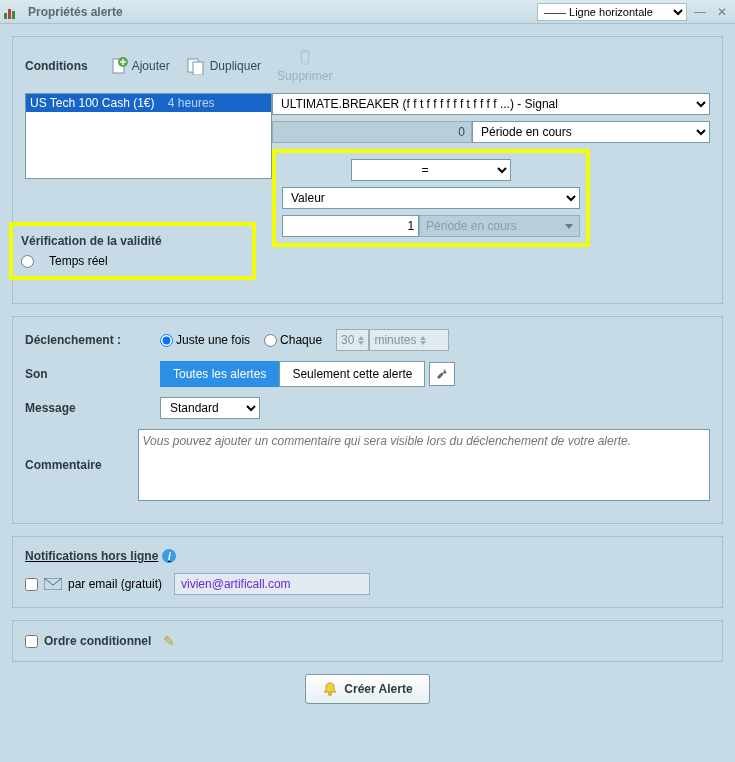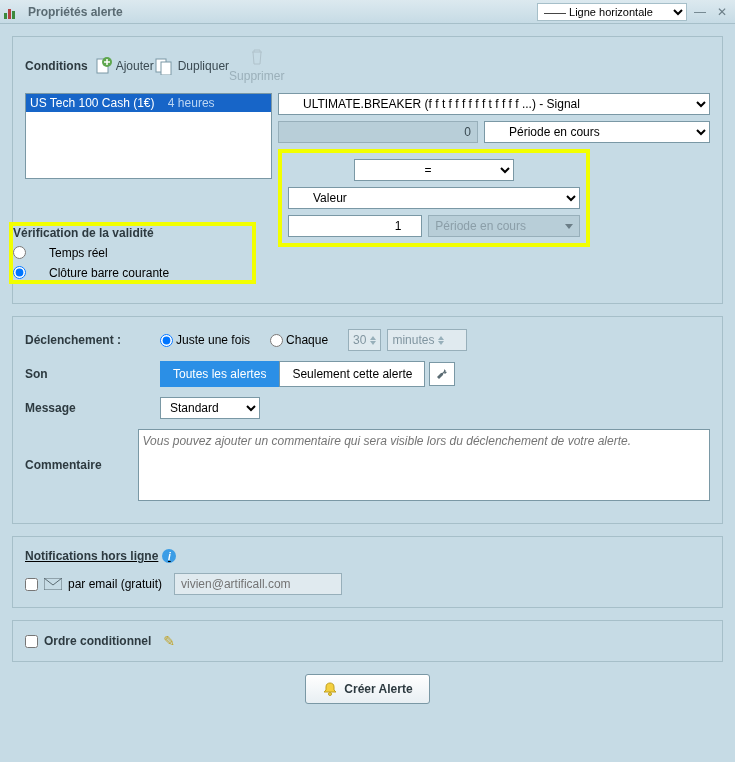--- a/index.html
+++ b/index.html
@@ -6,55 +6,55 @@
 body { background: #c6dbe5; width: 735px; height: 762px; overflow: hidden; }
 .titlebar { height: 24px; background: linear-gradient(#dce9ef,#c6dbe5); border-bottom: 1px solid #a6bfc9; display: flex; align-items: center; padding: 0 4px; }
 .titlebar .logo { width: 18px; height: 14px; display: flex; gap: 1px; align-items: flex-end; margin-right: 6px; }
 .titlebar .logo span { width: 3px; background: #3d8a3d; }
 .titlebar .logo span.r { background: #b64141; }
 .titlebar .title { color: #5a6b73; font-weight: bold; flex: 1; }
 .titlebar .linetype { height: 18px; width: 150px; border: 1px solid #a6bfc9; background: #fff; font-size: 11px; padding: 0 2px; }
 .titlebar .winbtn { width: 18px; height: 18px; margin-left: 4px; color: #6b7e87; text-align: center; line-height: 18px; cursor: pointer; }
 .content { padding: 12px; }
 .panel { background: #c6dbe5; border: 1px solid #a6bfc9; padding: 12px; margin-bottom: 12px; }
-.toolbar { display: flex; align-items: center; margin-bottom: 10px; }
+.toolbar { display: flex; align-items: center; gap: 16px; margin-bottom: 10px; }
 .toolbar .heading { font-weight: bold; color: #2d3a40; margin-right: 6px; }
 .toolbtn { display: flex; align-items: center; gap: 4px; color: #3a4a52; cursor: pointer; }
 .toolbtn.disabled { color: #9bb0ba; cursor: default; flex-direction: column; }
-.row { display: flex; gap: 6px; margin-bottom: 6px; align-items: center; }
+.row { display: flex; margin-bottom: 6px; align-items: center; }
 .instrument-box { width: 247px; height: 86px; background: #fff; border: 1px solid #7a98a5; }
 .instrument-item { background: #1765c8; color: #fff; padding: 2px 4px; font-size: 12px; }
 .instrument-item .tf { color: #bcd6f3; margin-left: 10px; }
 .right-col { flex: 1; }
-select.full, input.full { width: 100%; height: 22px; border: 1px solid #7a98a5; background: #fff; padding: 0 20px; }
+select.full, input.full { width: 100%; height: 22px; border: 1px solid #7a98a5; background: #fff; padding: 0 4px; }
 input[type=text].num { text-align: right; }
 .grayfield { background: #b8ced8; border: 1px solid #97afba; height: 22px; text-align: right; padding: 0 6px; color: #3a4a52; line-height: 20px; }
 .grayfield.caret { position: relative; }
 .grayfield.caret::after { content: ""; position: absolute; right: 6px; top: 8px; width: 0; height: 0; border-left: 4px solid transparent; border-right: 4px solid transparent; border-top: 5px solid #6b7e87; }
-.highlight-left { position: absolute; border: 4px solid #f2ff00; background: #c6dbe5; }
+.highlight-left { position: absolute; border: 4px solid #f2ff00; background: #c6dbe5; padding: 8px; }
 .lbl { font-weight: bold; color: #2d3a40; }
-.radio-row { display: flex; align-items: flex-start; gap: 20px; margin-top: 6px; }
+.radio-row { display: flex; align-items: flex-end; gap: 12px; margin-top: 6px; }
 .radio-row input { margin-right: 3px; }
 .section-row { display: flex; align-items: center; margin-bottom: 10px; }
 .section-row .label { width: 135px; font-weight: bold; color: #2d3a40; }
-.radios-inline { display: flex; align-items: center; gap: 6px; flex-wrap: wrap; }
+.radios-inline { display: flex; align-items: center; gap: 0; flex-wrap: wrap; }
 .radios-inline label { display: flex; align-items: center; gap: 3px; margin-right: 14px; }
 .spinner { display: inline-flex; align-items: center; border: 1px solid #97afba; background: #e0eaef; height: 22px; padding: 0 4px; color: #8095a0; }
 .spinner .arrows { display: flex; flex-direction: column; margin-left: 4px; }
 .spinner .arrows span { width: 0; height: 0; border-left: 3px solid transparent; border-right: 3px solid transparent; }
 .spinner .arrows .up { border-bottom: 4px solid #97afba; margin-bottom: 1px; }
 .spinner .arrows .dn { border-top: 4px solid #97afba; }
 .btngroup { display: flex; }
 .btn { height: 24px; padding: 12px 12px; border: 1px solid #7a98a5; background: #fff; cursor: pointer; display: flex; align-items: center; }
 .btn.primary { background: #2b8fe6; color: #fff; border-color: #2b8fe6; }
 .iconbtn { width: 26px; height: 24px; border: 1px solid #7a98a5; background: #fff; margin-left: 4px; display: flex; align-items: center; justify-content: center; cursor: pointer; }
 .selectbox { height: 22px; border: 1px solid #7a98a5; background: #fff; width: 100px; padding: 0 5px; }
 textarea { width: 100%; height: 72px; border: 1px solid #7a98a5; background: #fff; padding: 4px; color: #9ab; font-style: italic; resize: none; }
 .checkrow { display: flex; align-items: center; gap: 6px; }
-.emailfield { height: 22px; border: 1px solid #97afba; background: #e0eaef; color: #737373; padding: 0 6px; margin-left: 6px; width: 168px; }
+.emailfield { height: 22px; border: 1px solid #97afba; background: #e0eaef; color: #6d28d9; padding: 0 6px; margin-left: 6px; width: 196px; }
 .createbtn { display: flex; align-items: center; gap: 6px; height: 30px; padding: 0 16px; border: 1px solid #7a98a5; background: linear-gradient(#fff,#e8eff3); border-radius: 3px; cursor: pointer; font-weight: bold; color: #2d3a40; margin: 0 auto; }
 .footer { text-align: center; margin-top: 6px; }
 .info-icon { display: inline-flex; width: 14px; height: 14px; border-radius: 50%; background: #3b9de6; color: #fff; align-items: center; justify-content: center; font-style: italic; font-weight: bold; font-size: 10px; margin-left: 4px; }
 .pencil { color: #c0a020; font-size: 14px; }
 .highlight-right { border: 4px solid #f2ff00; padding: 6px; margin-top: 4px; }
 svg { display: block; }
 </style>
 </head>
 <body>
 
@@ -137,24 +137,20 @@
         </div>
       </div>
     </div>
   </div>
 
   <div class="highlight-left" style="left:-4px; top:185px; width:247px;">
     <div class="lbl">Vérification de la validité</div>
     <div class="radio-row">
       <input type="radio" name="val" style="">
       <span>Temps réel</span>
-    </div>
-    <div class="radio-row">
-      <input type="radio" name="val" checked="" style="">
-      <span>Clôture barre courante</span>
     </div>
   </div>
 </div>
 
 <div class="panel">
   <div class="section-row">
     <div class="label">Déclenchement :</div>
     <div style="flex:1;">
       <div class="radios-inline">
         <label>

